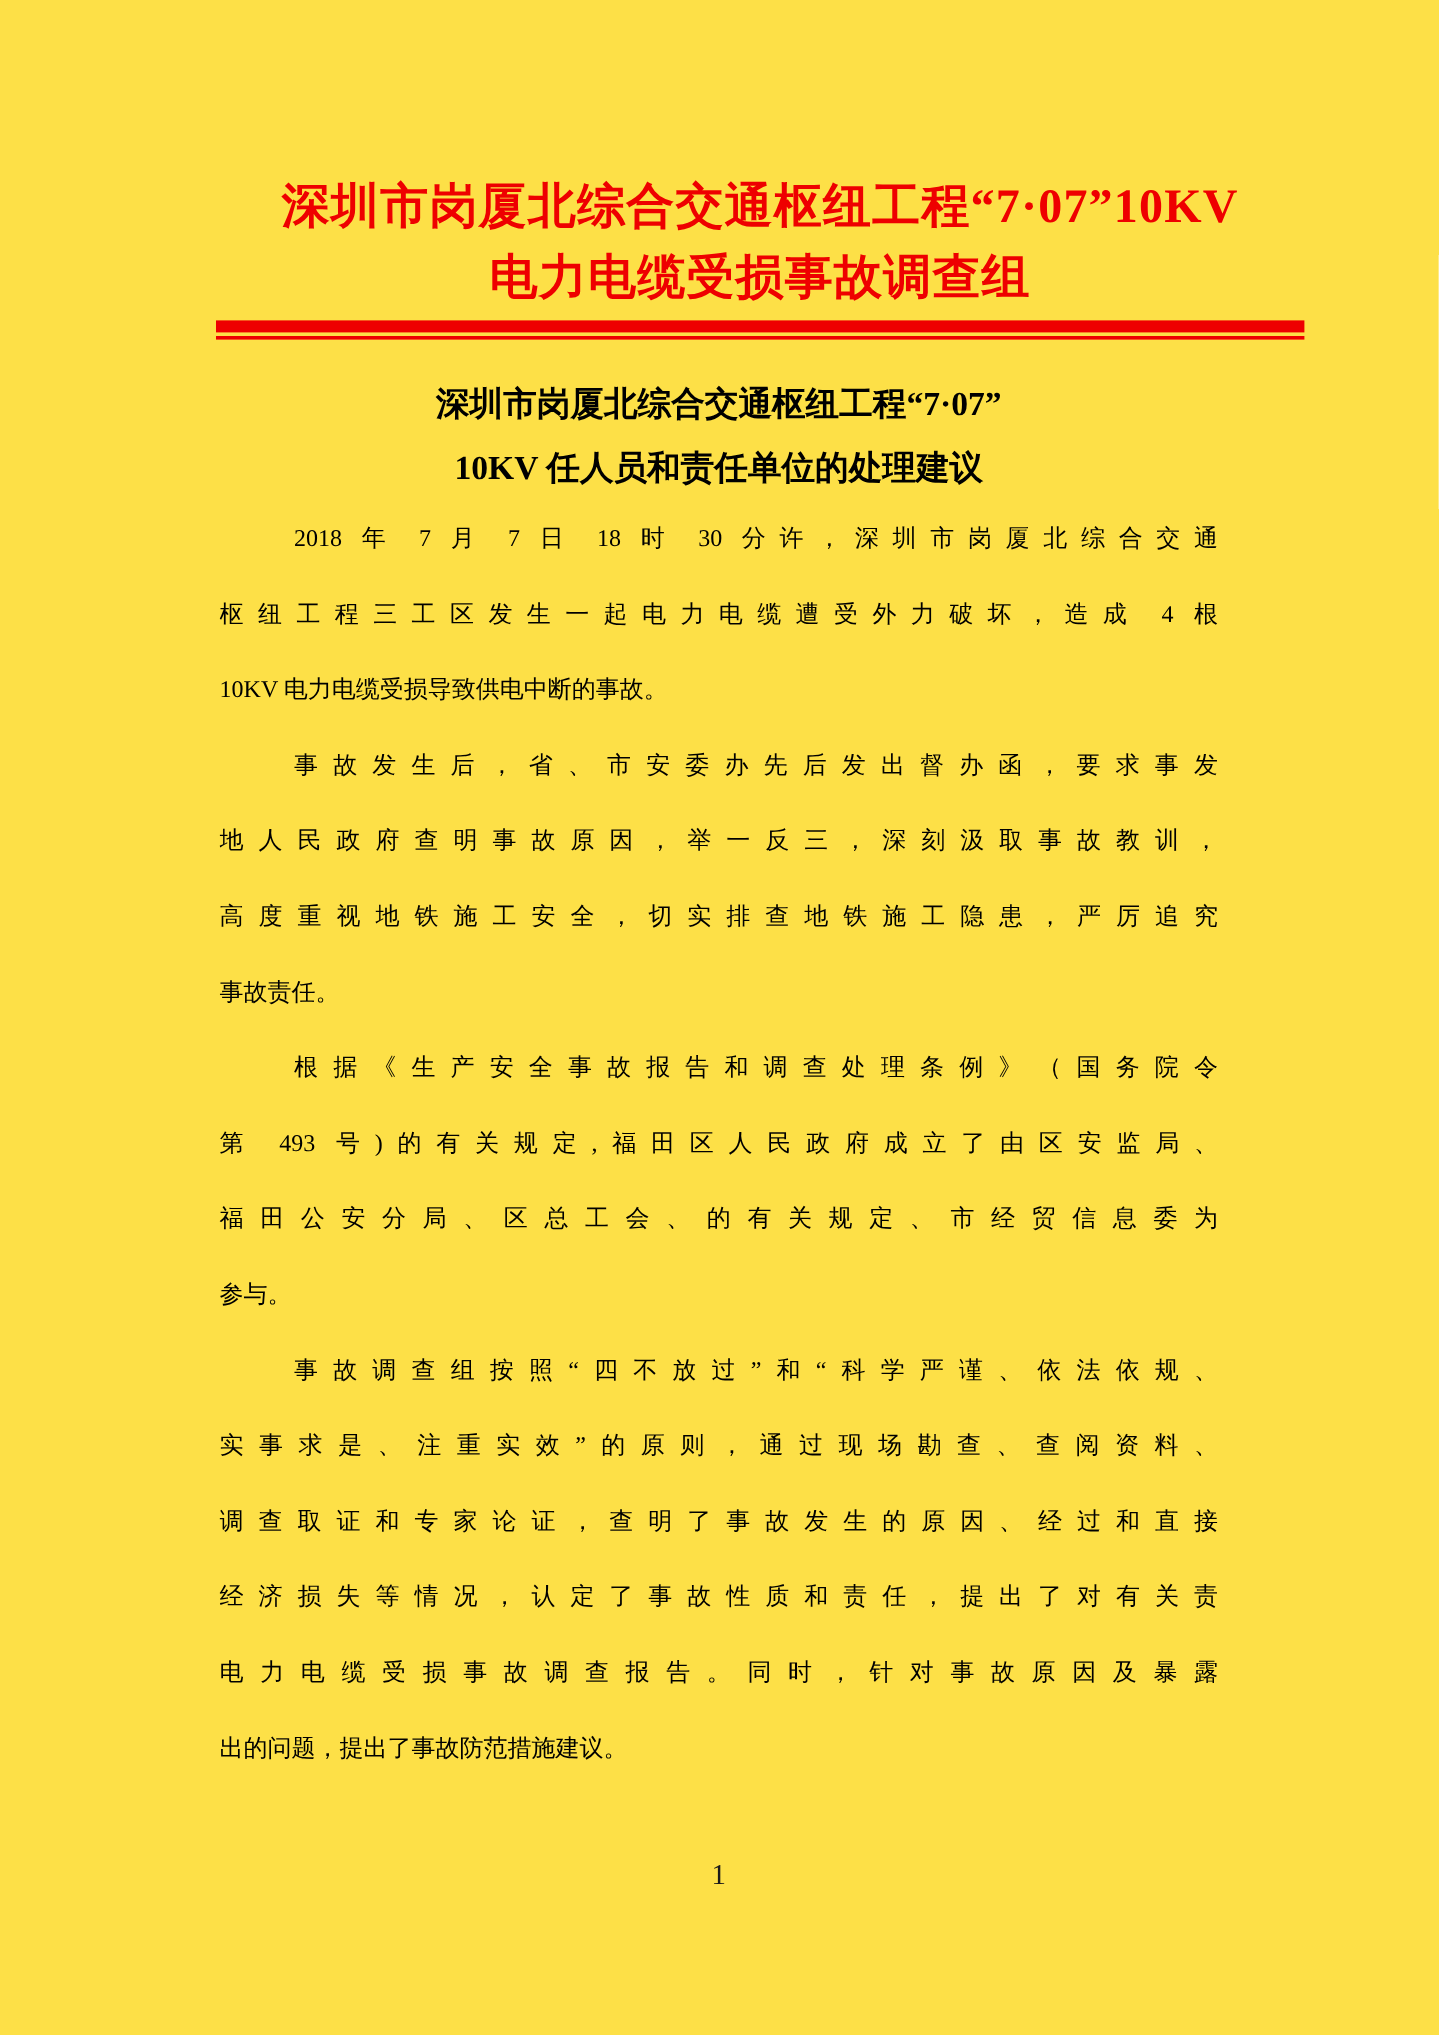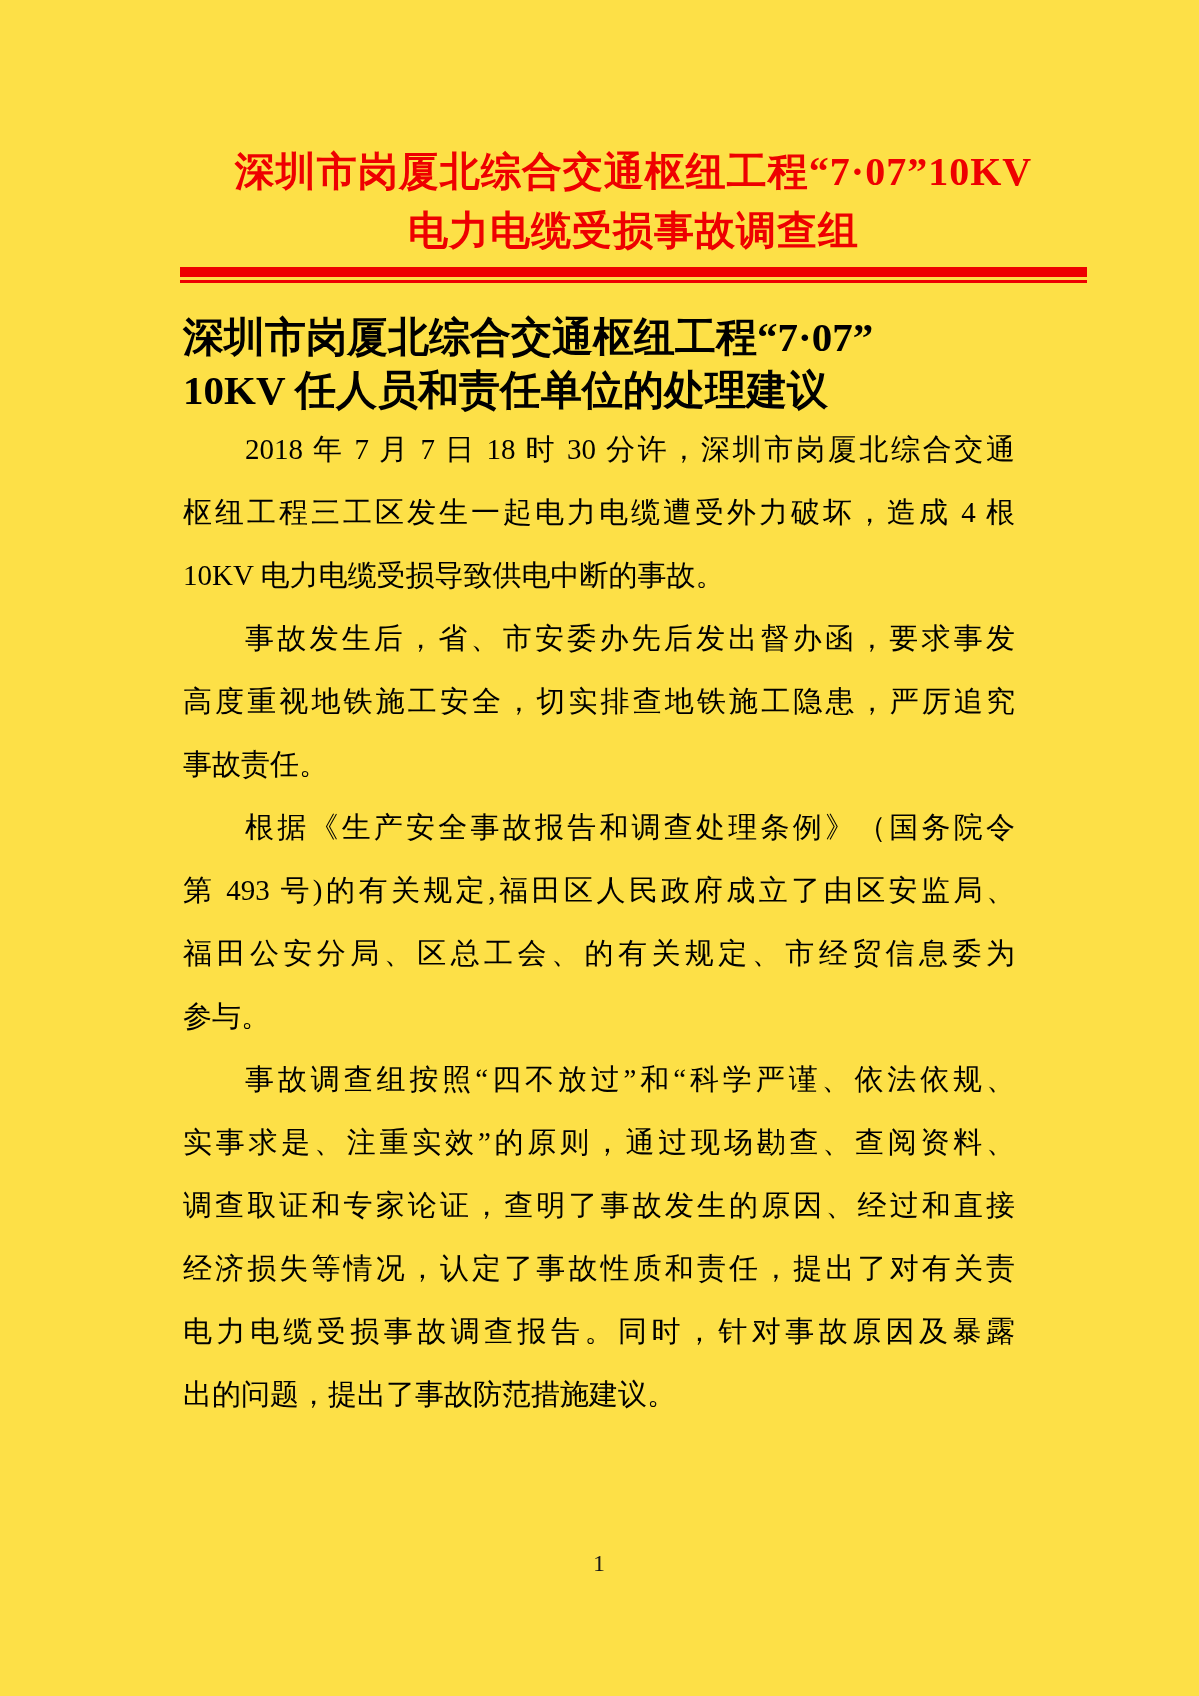--- a/index.html
+++ b/index.html
@@ -41,32 +41,32 @@
   .red-rule .thin {
     height: 3px;
     margin-top: 3px;
     background: #ee0000;
   }
   .doc-title {
     position: absolute;
     left: 183px;
     top: 311px;
     width: 832px;
-    text-align: left;
-    font-size: 41px;
+    text-align: center;
+    font-size: 28px;
     font-weight: bold;
     line-height: 53px;
     color: #000000;
   }
   .body-text {
     position: absolute;
     left: 183px;
     top: 418px;
     width: 832px;
-    font-size: 29px;
+    font-size: 20px;
   }
   .body-text .line {
     height: 63px;
     line-height: 63px;
     overflow: hidden;
     text-align: justify;
     text-align-last: justify;
     text-justify: inter-character;
   }
   .body-text .line.indent {
@@ -104,20 +104,21 @@
   <div class="doc-title">
     <div>深圳市岗厦北综合交通枢纽工程“7·07”</div>
     <div>10KV 任人员和责任单位的处理建议</div>
   </div>
 
   <div class="body-text">
       <div class="line indent">2018 年 7 月 7 日 18 时 30 分许，深圳市岗厦北综合交通</div>
       <div class="line">枢纽工程三工区发生一起电力电缆遭受外力破坏，造成 4 根</div>
       <div class="line para-end">10KV 电力电缆受损导致供电中断的事故。</div>
       <div class="line indent">事故发生后，省、市安委办先后发出督办函，要求事发</div>
+      <div class="line">地人民政府查明事故原因，举一反三，深刻汲取事故教训，</div>
       <div class="line">高度重视地铁施工安全，切实排查地铁施工隐患，严厉追究</div>
       <div class="line para-end">事故责任。</div>
       <div class="line indent">根据《生产安全事故报告和调查处理条例》（国务院令</div>
       <div class="line">第 493 号)的有关规定,福田区人民政府成立了由区安监局、</div>
       <div class="line">福田公安分局、区总工会、的有关规定、市经贸信息委为</div>
       <div class="line para-end">参与。</div>
       <div class="line indent">事故调查组按照“四不放过”和“科学严谨、依法依规、</div>
       <div class="line">实事求是、注重实效”的原则，通过现场勘查、查阅资料、</div>
       <div class="line">调查取证和专家论证，查明了事故发生的原因、经过和直接</div>
       <div class="line">经济损失等情况，认定了事故性质和责任，提出了对有关责</div>

